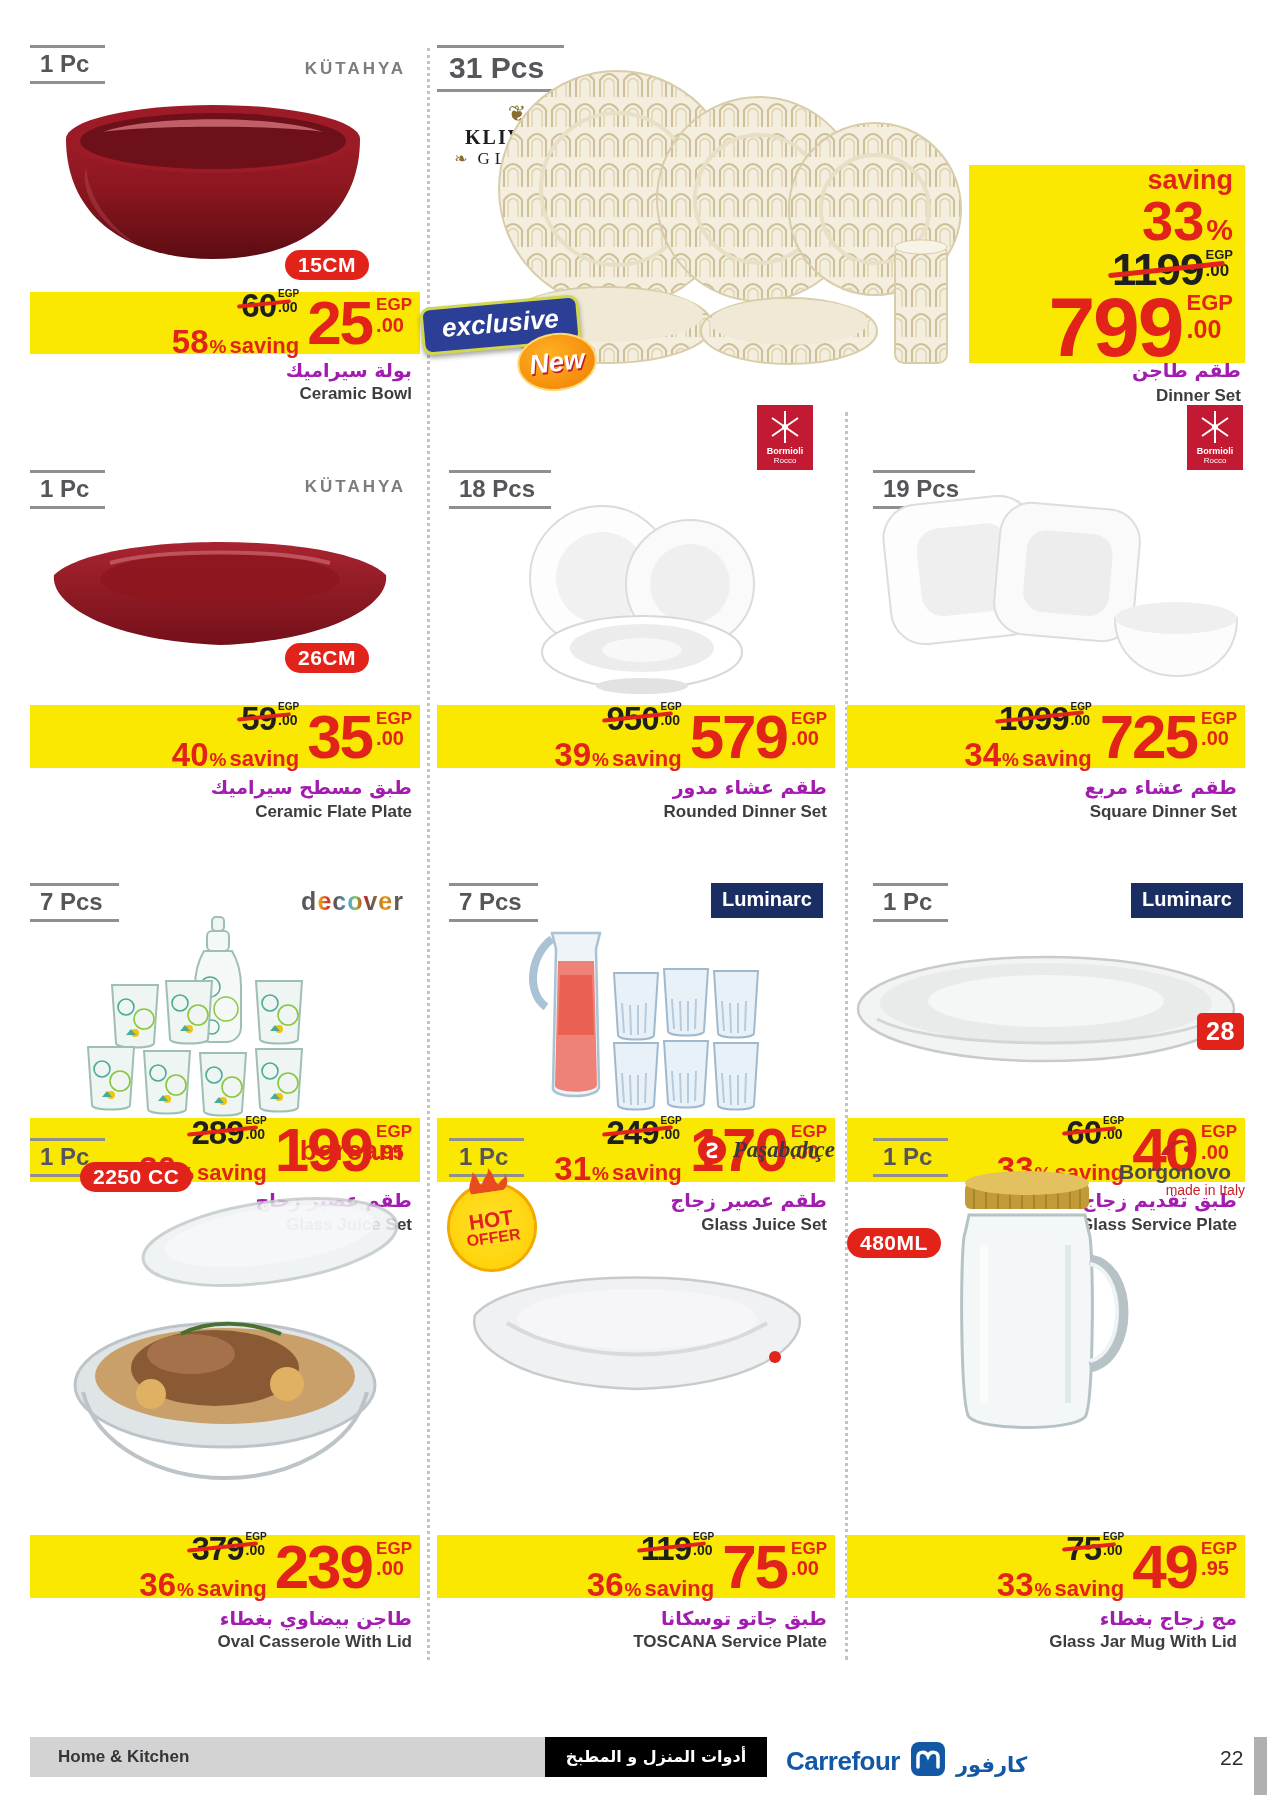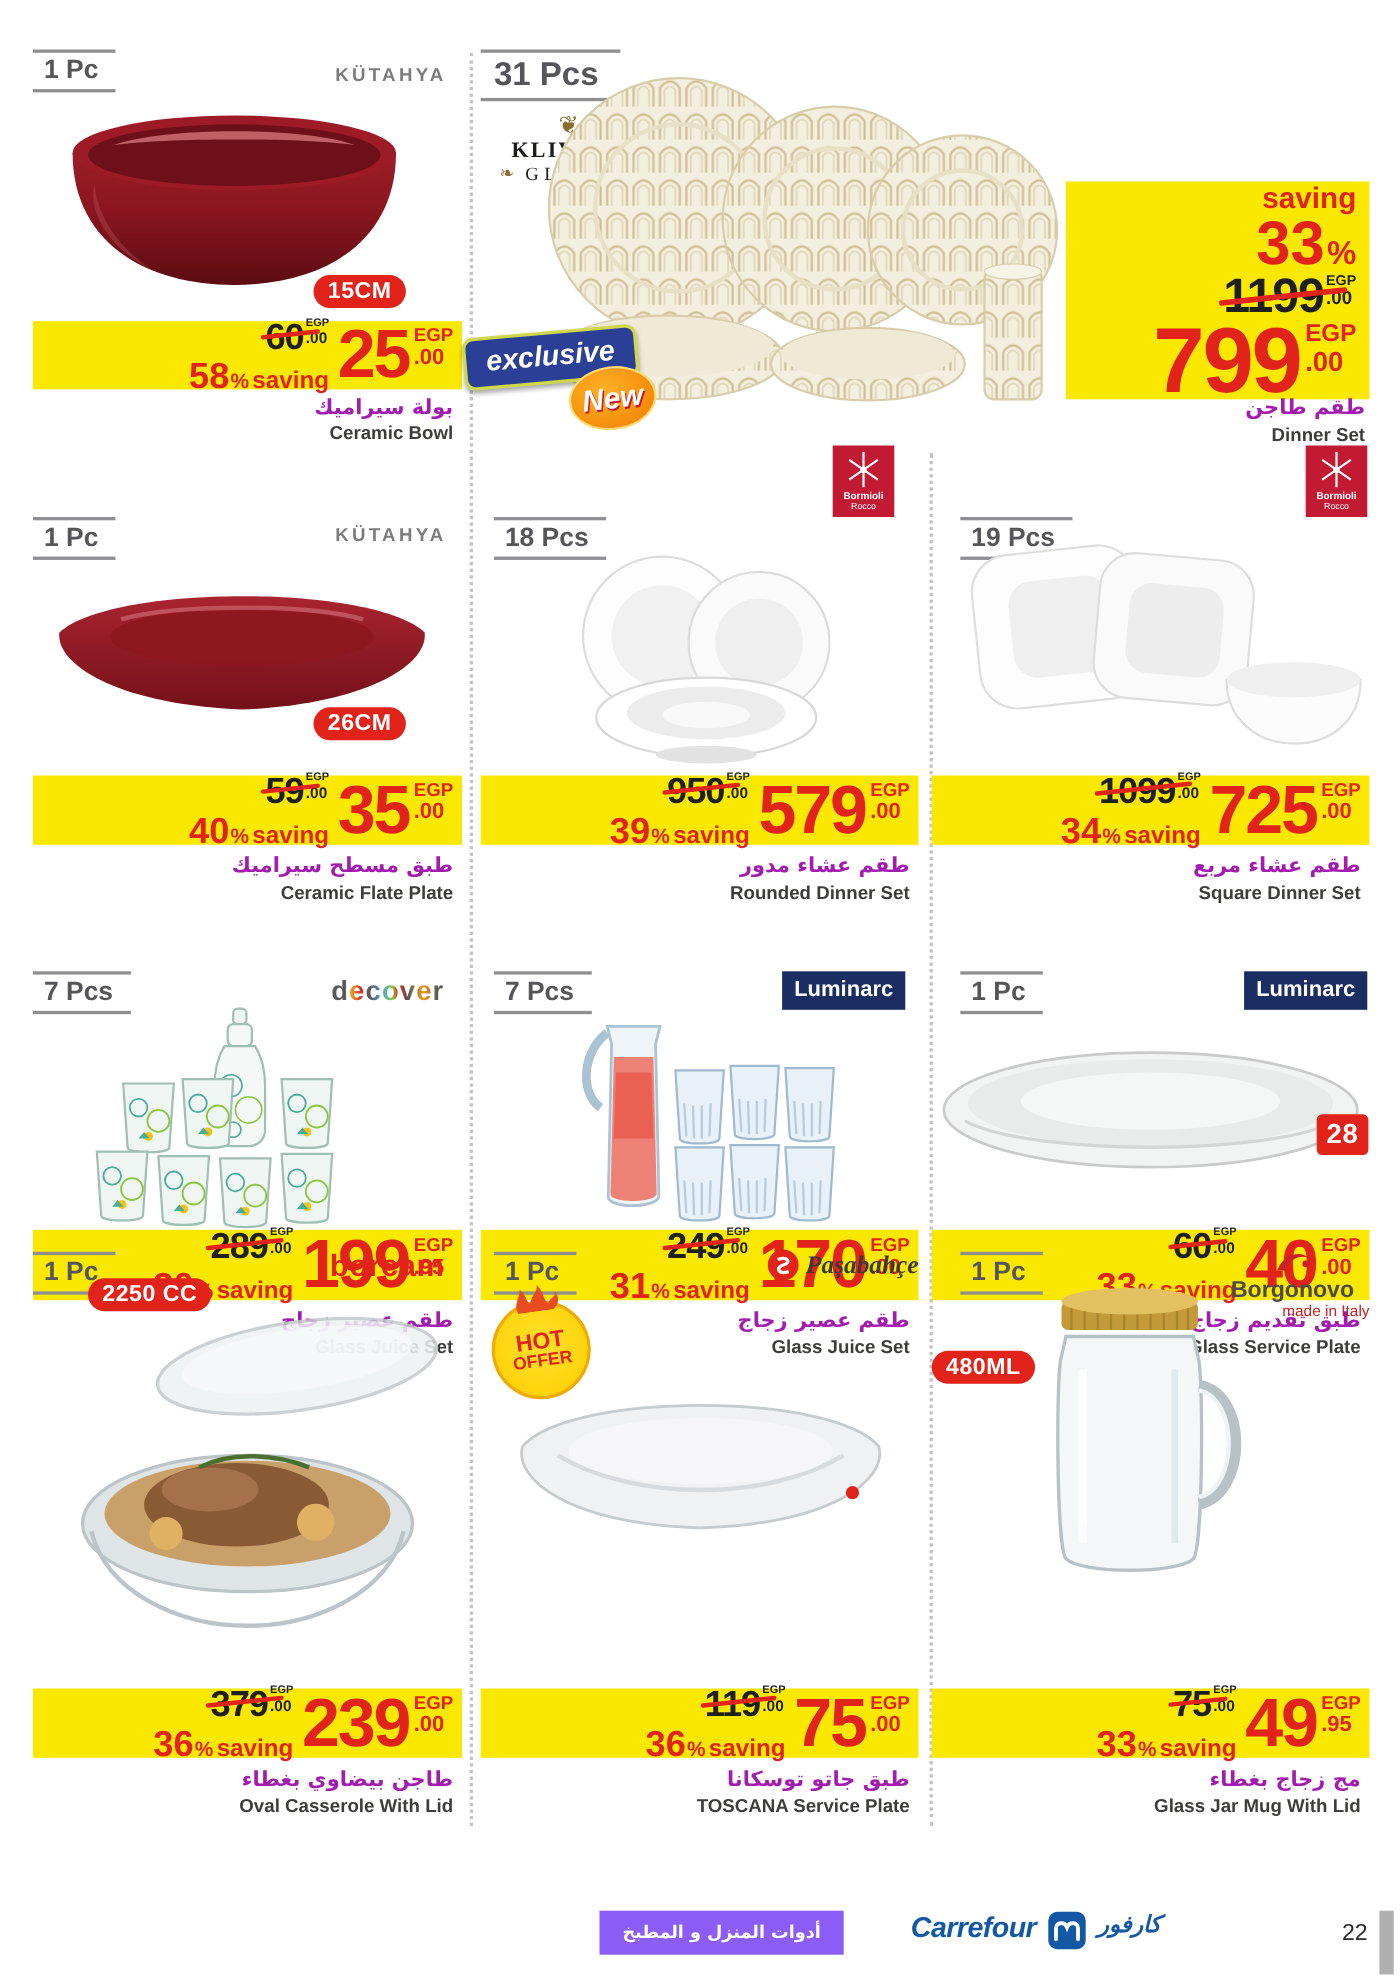--- a/index.html
+++ b/index.html
@@ -78,23 +78,23 @@
   .hb .n-egp{font-size:22px;}.hb .n-cents{font-size:25px;margin-top:7px;}
   
   .name-ar{position:absolute;right:8px;font-family:"DejaVu Sans",sans-serif;font-weight:700;font-size:19px;
       color:#a21caf;direction:rtl;line-height:1.1;}
   .name-en{position:absolute;right:8px;font-weight:700;font-size:17px;color:#3d3d3c;line-height:1.1;}
   .imgbox{position:absolute;}
   
   .f-seg{position:absolute;top:1737px;height:40px;}
   .f-left{left:30px;width:515px;background:#d3d3d4;color:#333538;font-weight:700;font-size:17px;
       line-height:40px;padding-left:28px;box-sizing:border-box;}
-  .f-mid{left:545px;width:222px;background:#8b5cf6;color:#fff;font-weight:700;font-size:16px;line-height:40px;
+  .f-mid{left:545px;width:222px;background:#000000;color:#fff;font-weight:700;font-size:16px;line-height:40px;
       text-align:center;font-family:"DejaVu Sans",sans-serif;direction:rtl;}
-  .f-brand{left:828px;display:flex;align-items:flex-start;gap:10px;height:40px;font-style:italic;}
+  .f-brand{left:786px;display:flex;align-items:flex-end;gap:10px;height:40px;}
   .f-carrefour{color:#1358a4;font-weight:700;font-size:26px;letter-spacing:-.5px;}
   .f-ar{color:#1358a4;font-weight:700;font-size:21px;font-family:"DejaVu Sans",sans-serif;}
   .f-page{position:absolute;left:1220px;top:1746px;font-size:21px;color:#2b2b2b;}
   .edge-bar{position:absolute;left:1254px;top:1737px;width:13px;height:58px;background:#b0b0b0;}
 </style>
 </head>
 <body>
 
 <div class="page">
 
@@ -668,20 +668,21 @@
         <span class="new-sup">
             <span class="n-egp">EGP</span>
             <span class="n-cents">.95</span>
           </span>
       </div>
     </div>
     <div class="name-ar" style="top:478px;">مج زجاج بغطاء</div>
     <div class="name-en" style="top:503px;">Glass Jar Mug With Lid</div>
   </div>
 
+  <div class="f-seg f-left">Home &amp; Kitchen</div>
   <div class="f-seg f-mid">أدوات المنزل و المطبخ</div>
   <div class="f-seg f-brand">
     <span class="f-carrefour">Carrefour</span>
     <svg width="36" height="36" viewBox="0 0 36 36">
       <rect x="1" y="1" width="34" height="34" rx="8" fill="#1358a4"></rect>
       <path d="M8 26 V16 C8 10 16 10 18 15 C20 10 28 10 28 16 V26" stroke="#fff" stroke-width="3.5" fill="none" stroke-linecap="round"></path>
     </svg>
     <span class="f-ar">كارفور</span>
   </div>
   <div class="f-page">22</div>

